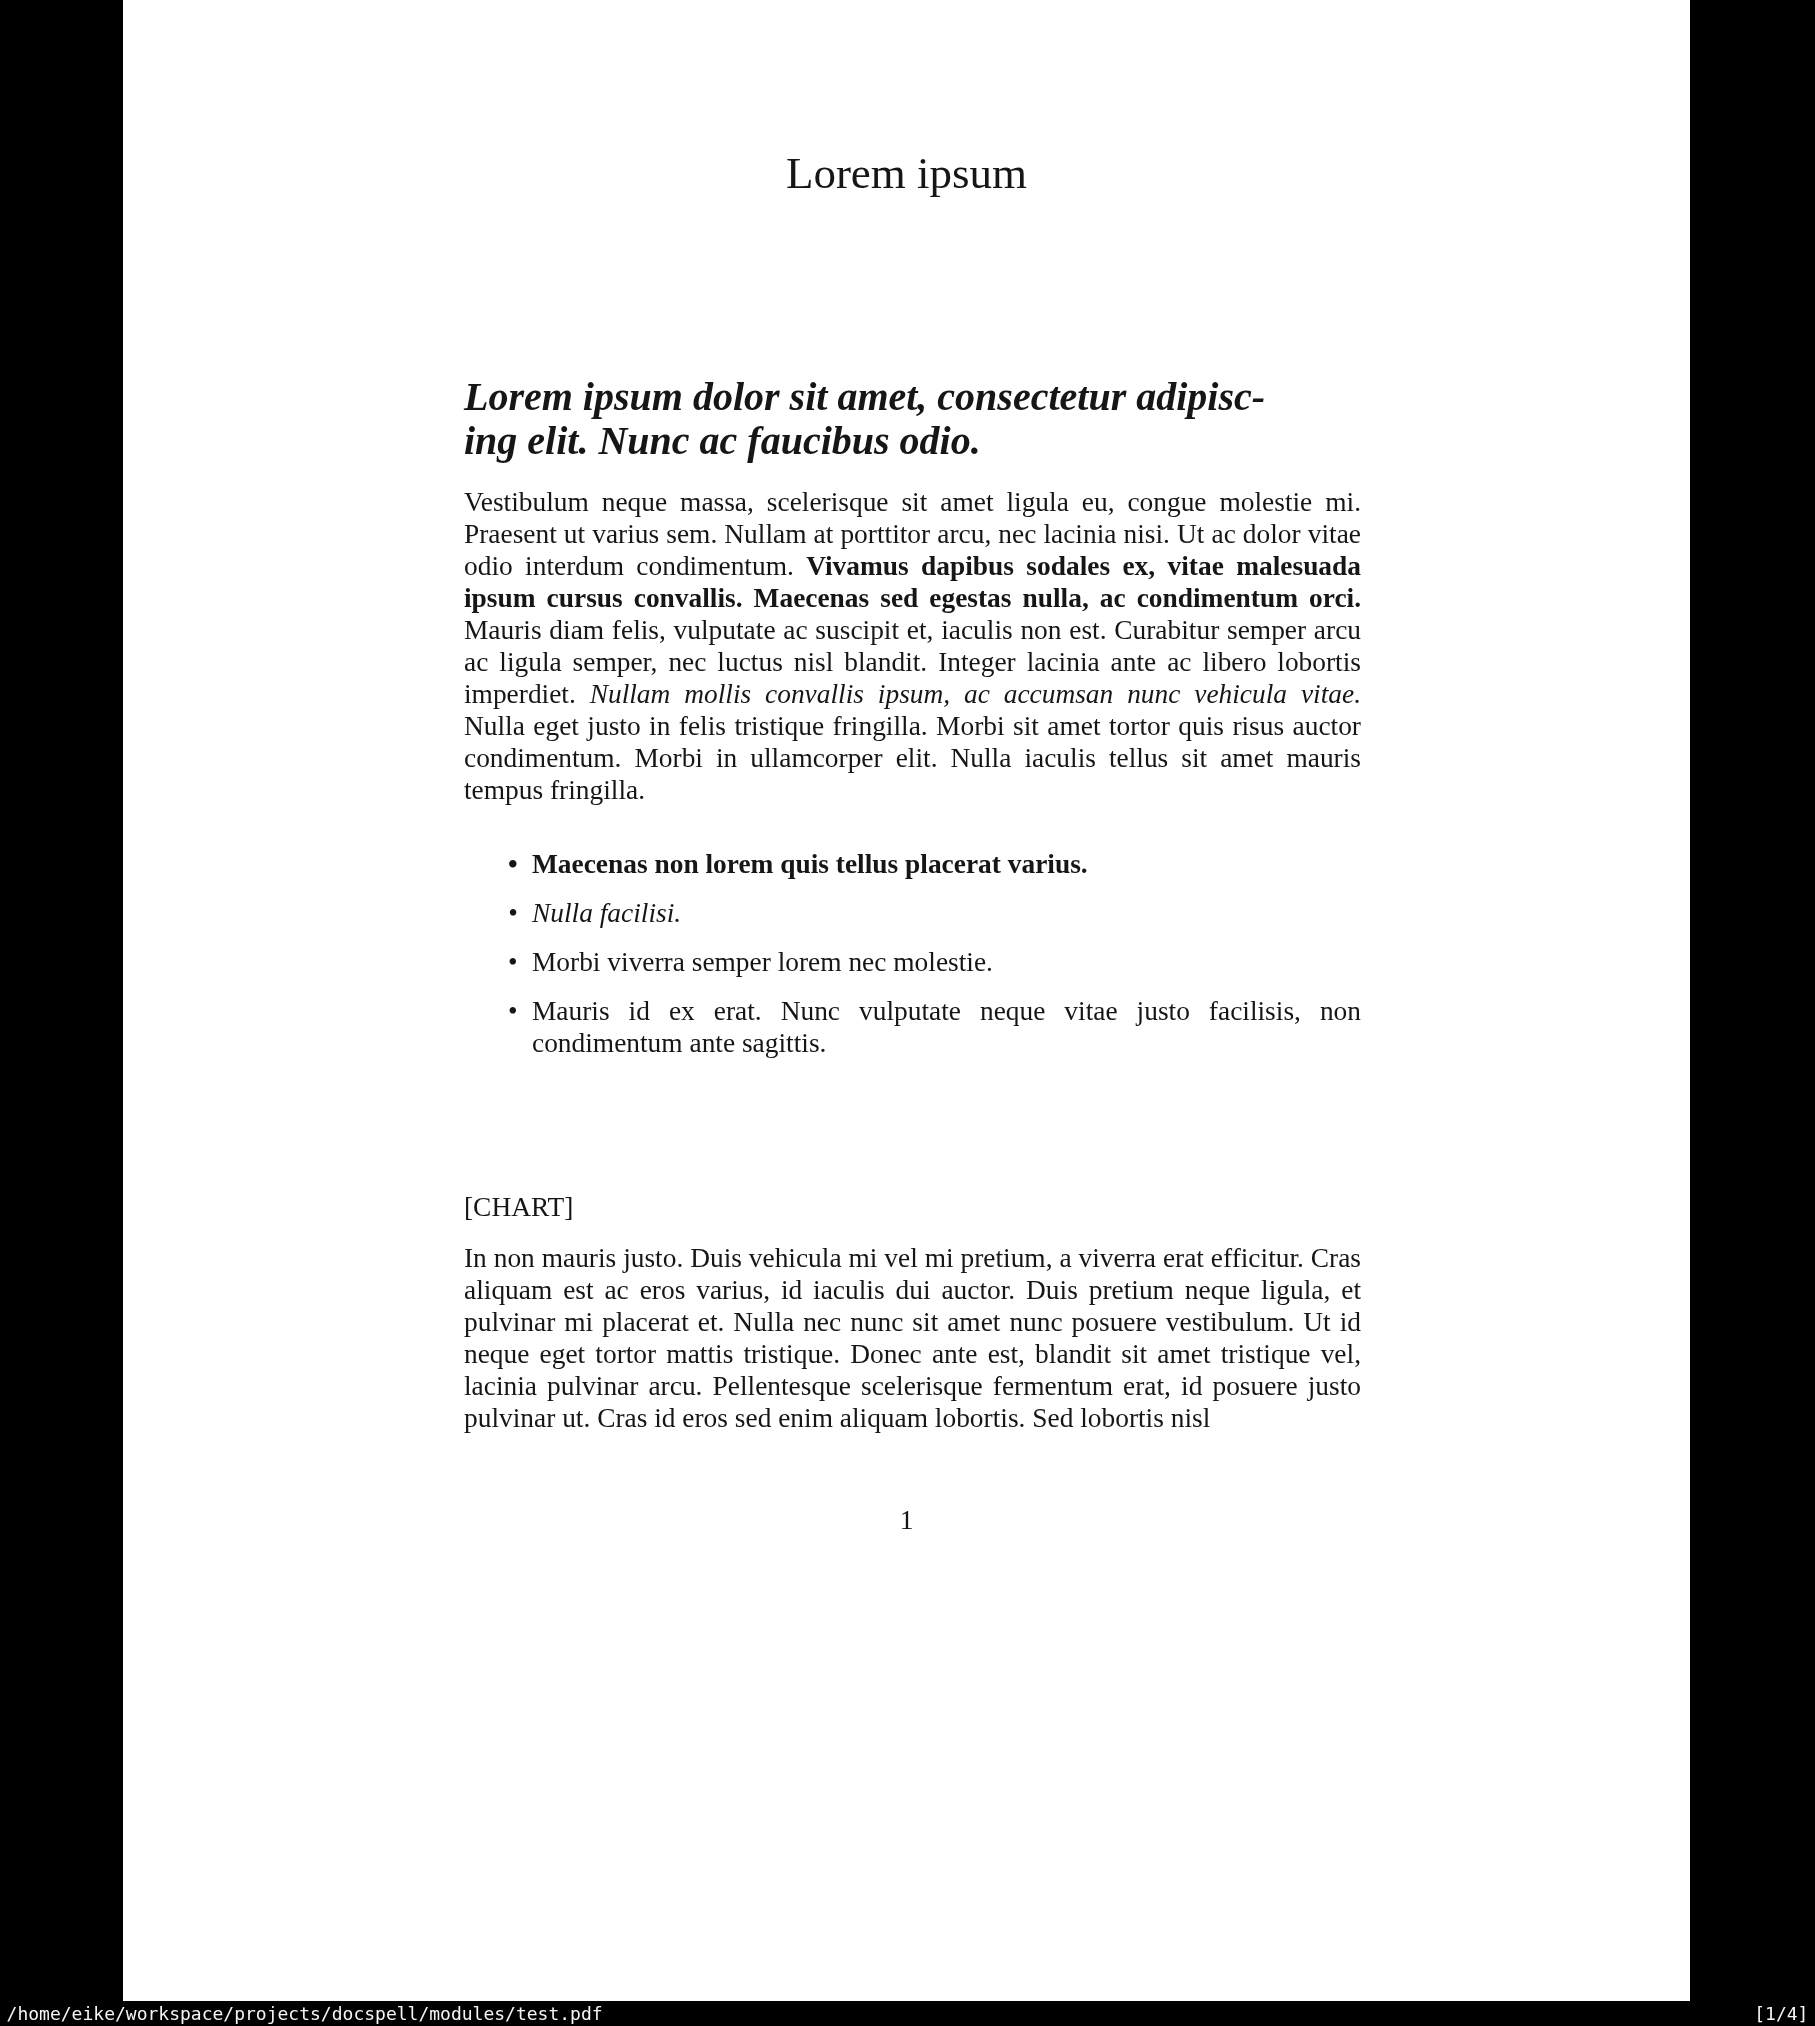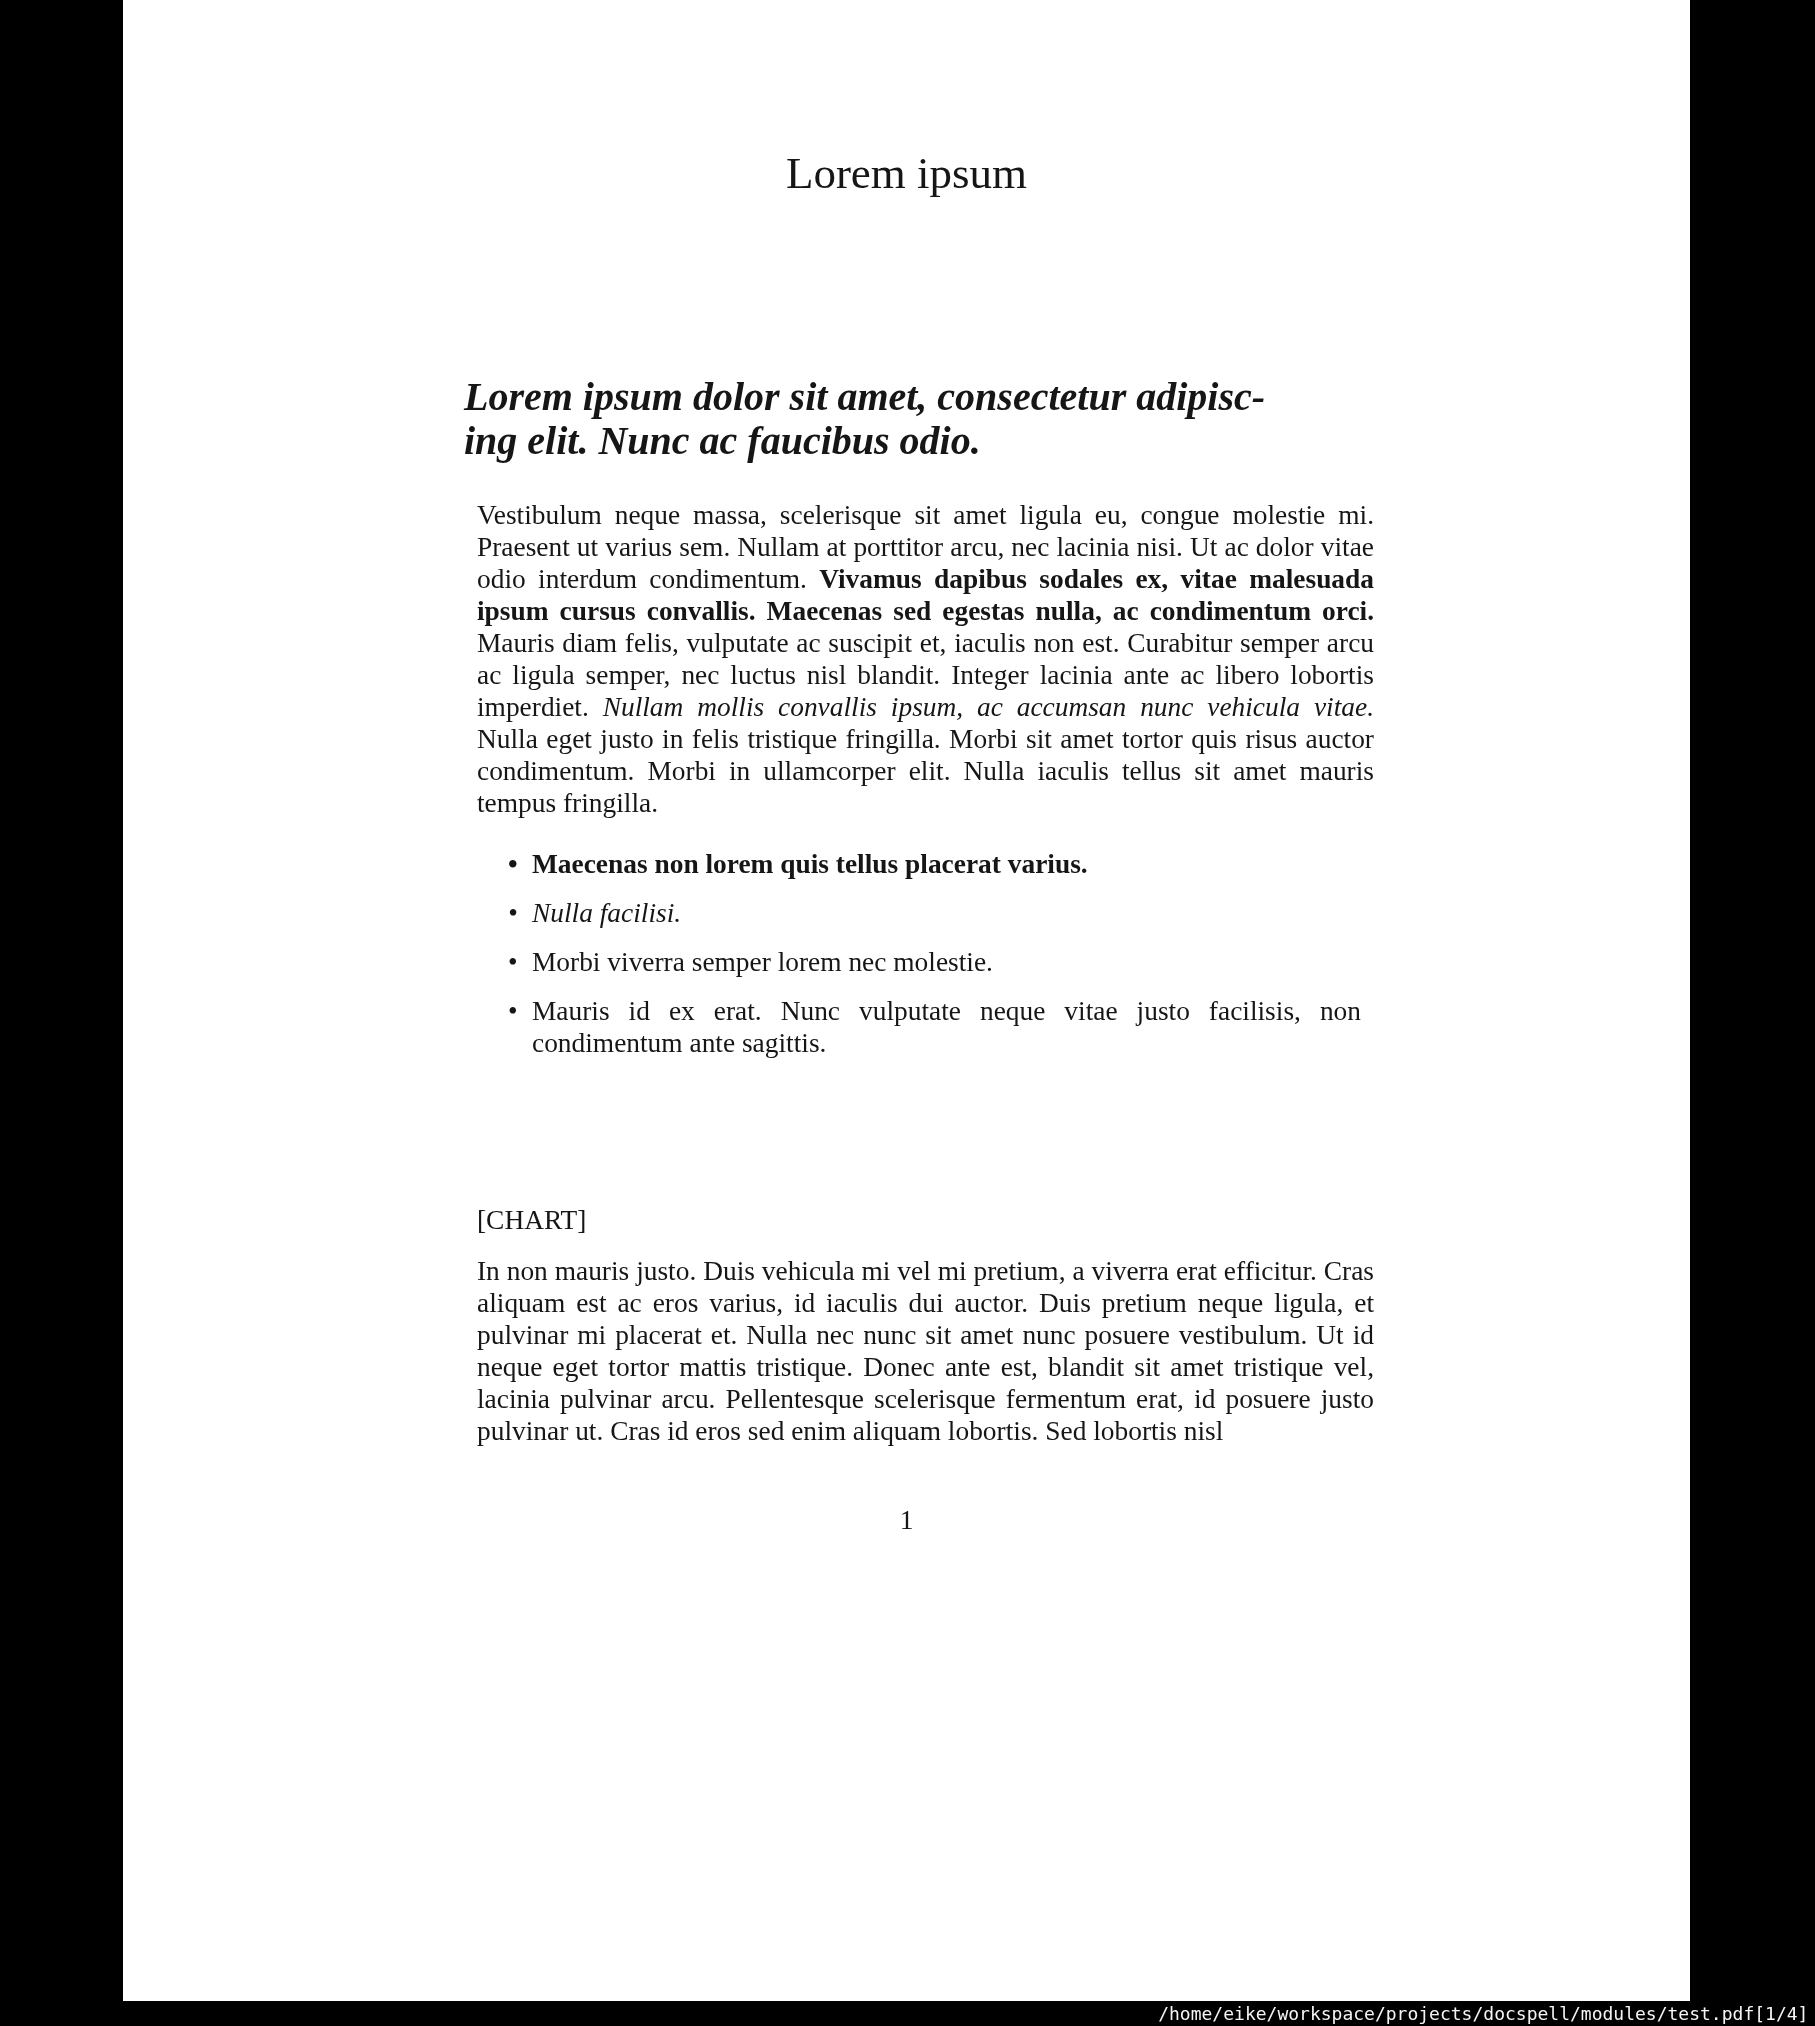--- a/index.html
+++ b/index.html
@@ -45,21 +45,21 @@
     top: 375px;
     font-size: 40px;
     font-weight: 700;
     line-height: 44px;
   }
   .section-heading .hline { display: block; font-style: italic; }
   .para {
     font-size: 27.4px;
     line-height: 32px;
     text-align: justify;
-    margin: 13px;
+    margin: 0;
   }
   #para1 { top: 486px; }
   #para2 { top: 806px; }
   #bullet-list {
     top: 848px;
     margin: 0;
     padding: 0;
     list-style: none;
   }
   #bullet-list li {
@@ -91,21 +91,21 @@
     position: absolute;
     left: 0;
     top: 2001px;
     width: 1815px;
     height: 25.6px;
     background: #000000;
     color: #f5f5f5;
     font-family: "DejaVu Sans Mono", "Liberation Mono", monospace;
     font-size: 18px;
     display: flex;
-    justify-content: flex-end;
+    justify-content: space-between;
     align-items: center;
     padding: 0 6.6px;
     box-sizing: border-box;
     white-space: nowrap;
   }
 </style>
 </head>
 <body>
 
 <div class="page" id="page1">

